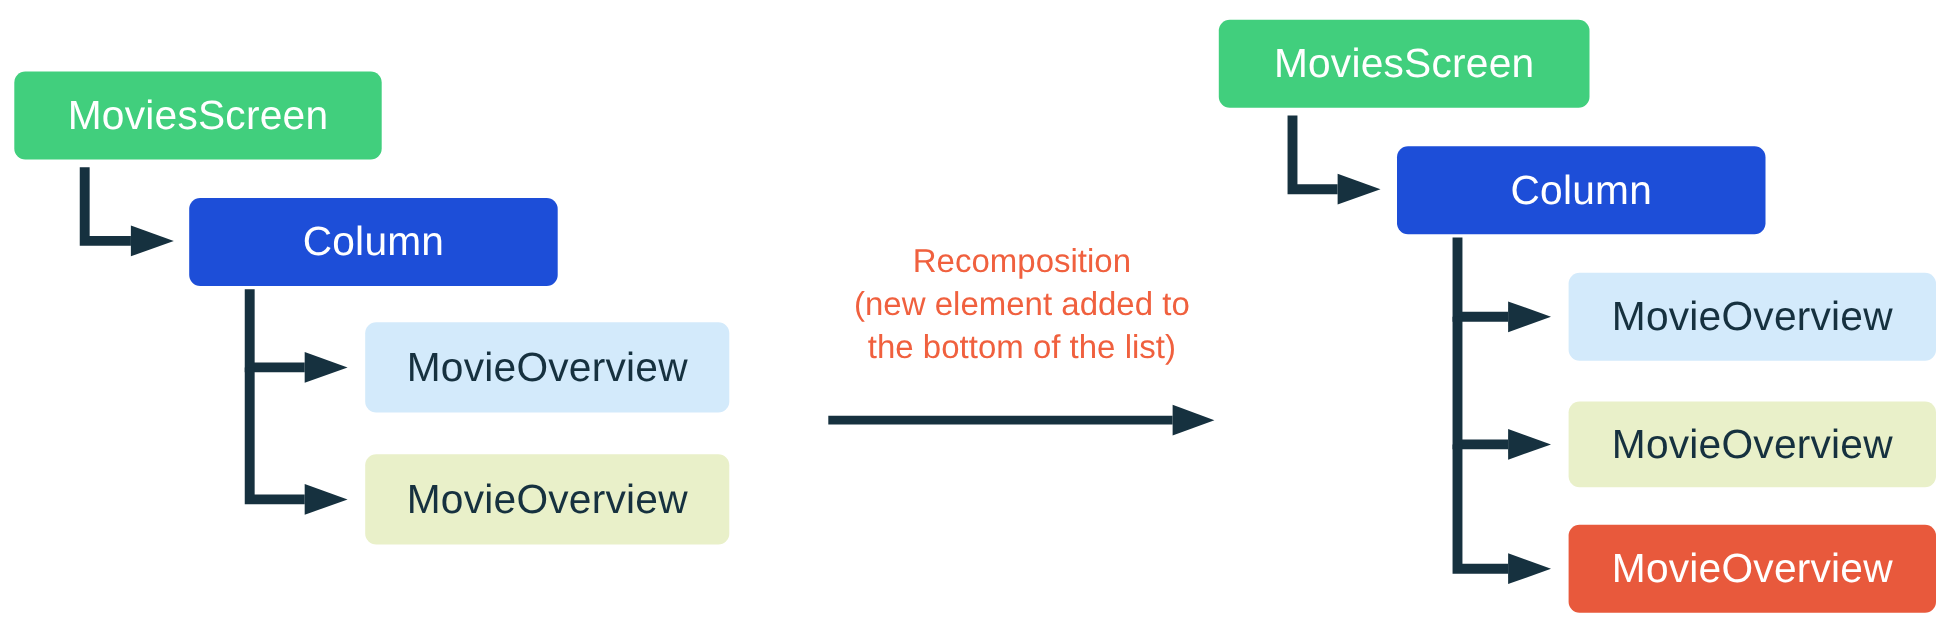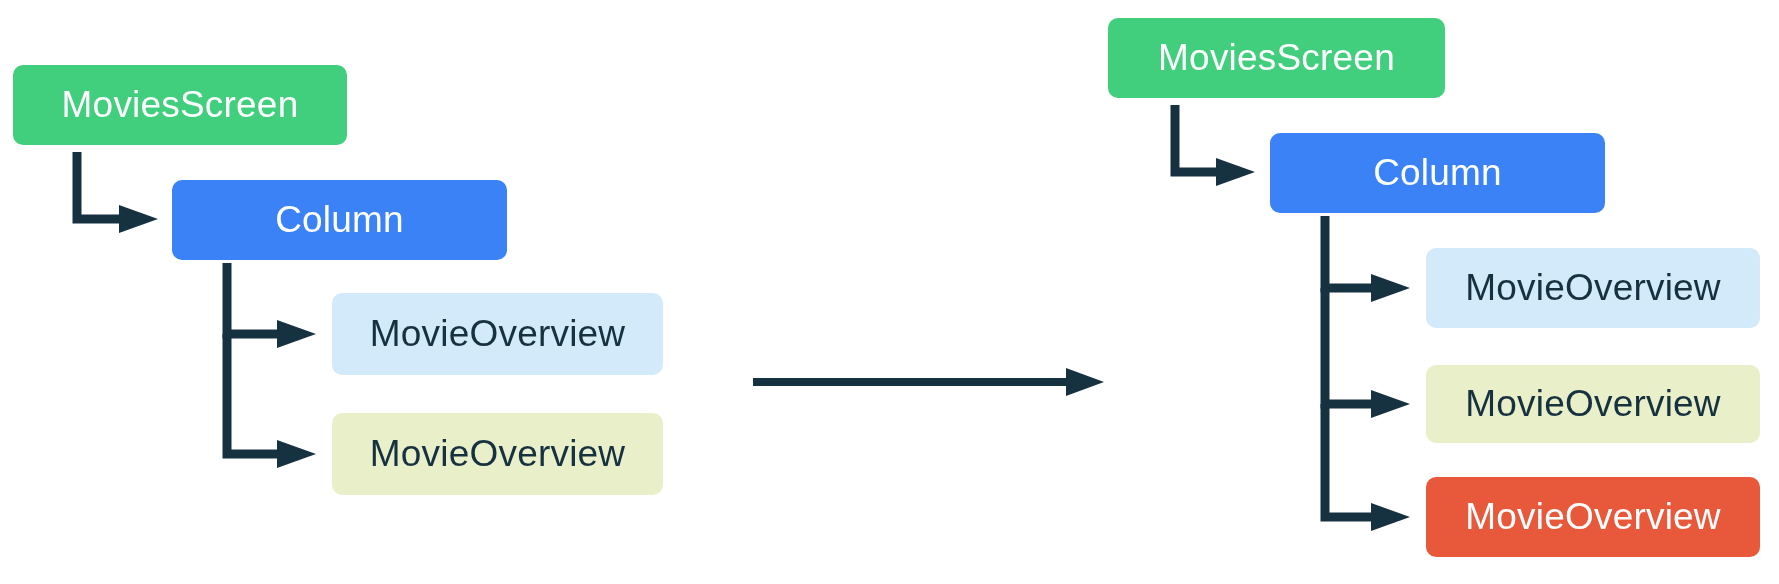--- a/index.html
+++ b/index.html
@@ -19,21 +19,21 @@
     position: absolute;
     border-radius: 10px;
     display: flex;
     align-items: center;
     justify-content: center;
     font-size: 37px;
     letter-spacing: 0.2px;
     white-space: nowrap;
   }
   .node.green  { background: #41CF7D; color: #ffffff; }
-  .node.blue   { background: #3b82f6; color: #ffffff; }
+  .node.blue   { background: #1d4ed8; color: #ffffff; }
   .node.lblue  { background: #D3EAFB; color: #16313F; }
   .node.lime   { background: #E9F0C9; color: #16313F; }
   .node.orange { background: #E8593C; color: #ffffff; }
 
   
   .l-root  { left: 13px;  top: 65px;  width: 334px; height: 80px; }
   .l-col   { left: 172px; top: 180px; width: 335px; height: 80px; }
   .l-mo1   { left: 332px; top: 293px; width: 331px; height: 82px; }
   .l-mo2   { left: 332px; top: 413px; width: 331px; height: 82px; }
 
@@ -100,20 +100,23 @@
 
     <path class="main-arrow-shaft" d="M753,382 H1066"></path>
     <polygon points="1066,368 1104,382 1066,396"></polygon>
   </svg>
 
   <div class="node green l-root">MoviesScreen</div>
   <div class="node blue l-col">Column</div>
   <div class="node lblue l-mo1">MovieOverview</div>
   <div class="node lime l-mo2">MovieOverview</div>
 
+  <div class="transition-label">Recomposition
+(new element added to
+the bottom of the list)</div>
 
   <div class="node green r-root">MoviesScreen</div>
   <div class="node blue r-col">Column</div>
   <div class="node lblue r-mo1">MovieOverview</div>
   <div class="node lime r-mo2">MovieOverview</div>
   <div class="node orange r-mo3">MovieOverview</div>
 
 </div>
 
 </body></html>

